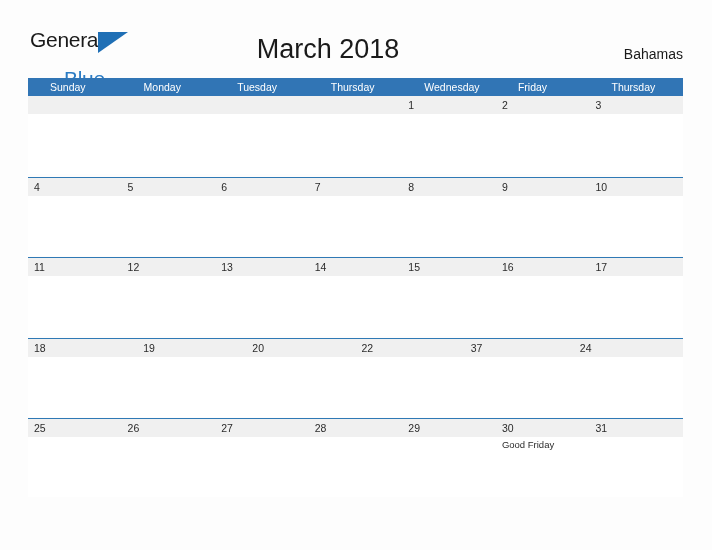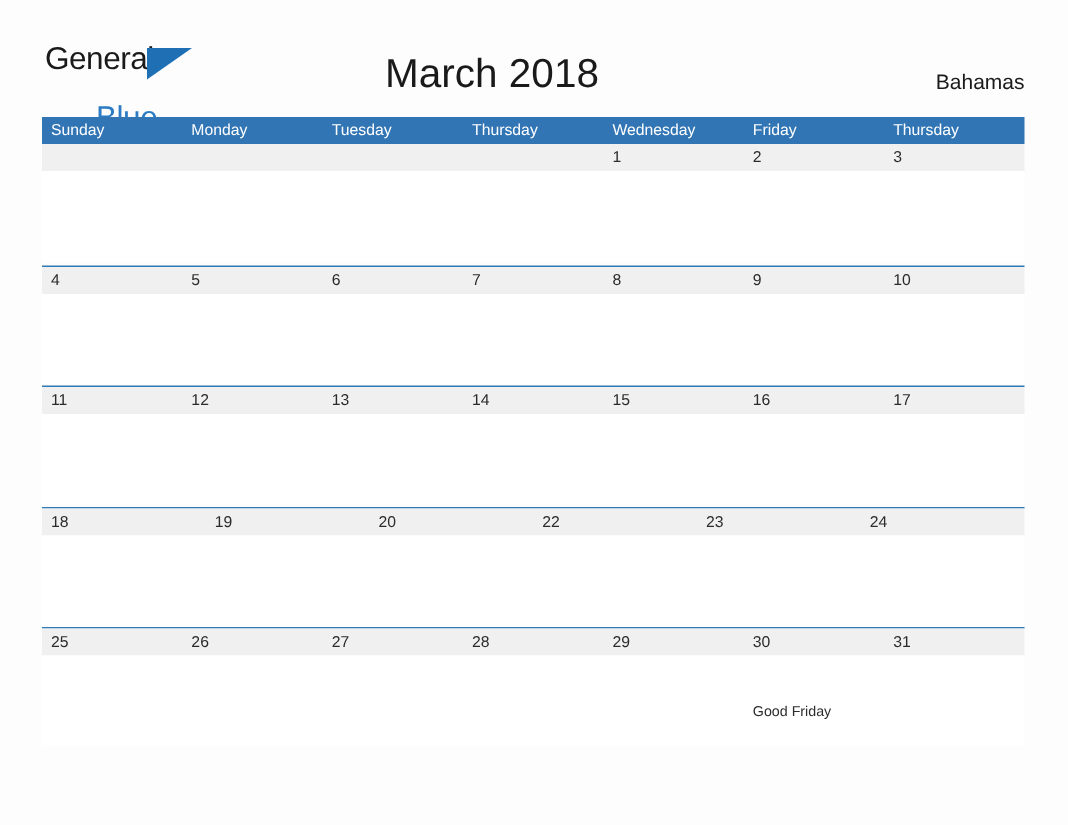--- a/index.html
+++ b/index.html
@@ -96,21 +96,21 @@
 
   .weekday-header {
     display: flex;
     width: 655px;
     height: 18px;
     background: #3175b5;
   }
   .weekday-cell {
     flex: 1 1 0;
     box-sizing: border-box;
-    padding-left: 6px;
+    padding-left: 22px;
     font-size: 10.5px;
     line-height: 18px;
     color: #ffffff;
     white-space: nowrap;
     overflow: hidden;
   }
 
   .week-row {
     width: 655px;
     height: 80.5px;
@@ -150,21 +150,20 @@
     flex: 1 1 0;
     box-sizing: border-box;
     padding-left: 6px;
     padding-top: 2px;
     font-size: 9.5px;
     line-height: 12px;
     color: #2b2b2b;
   }
   .event-cell .ev {
     display: block;
-    margin-top: 30px;
   }
 </style>
 </head>
 <body>
 
 <div id="page">
 
   <div class="header-bar">
 
     <div class="logo">
@@ -256,21 +255,21 @@
         <div class="event-cell"></div>
       </div>
     </div>
 
     <div class="week-row">
       <div class="day-band">
         <div class="day-band-cell">18</div>
         <div class="day-band-cell">19</div>
         <div class="day-band-cell">20</div>
         <div class="day-band-cell">22</div>
-        <div class="day-band-cell">23</div>
+        <div class="day-band-cell">37</div>
         <div class="day-band-cell">24</div>
       </div>
       <div class="event-band">
         <div class="event-cell"></div>
         <div class="event-cell"></div>
         <div class="event-cell"></div>
         <div class="event-cell"></div>
         <div class="event-cell"></div>
         <div class="event-cell"></div>
         <div class="event-cell"></div>

